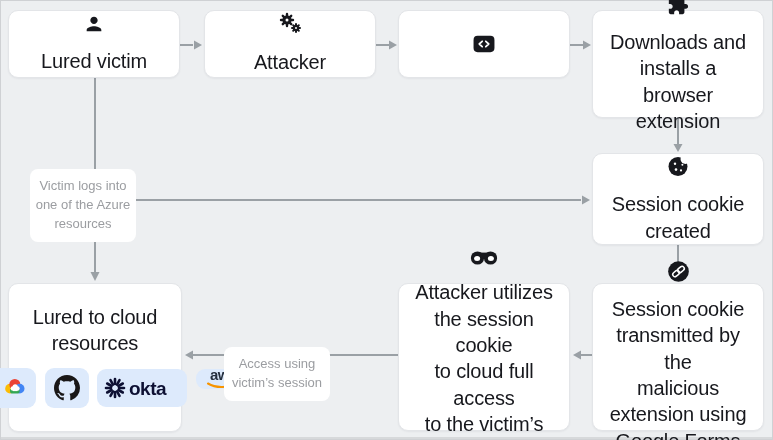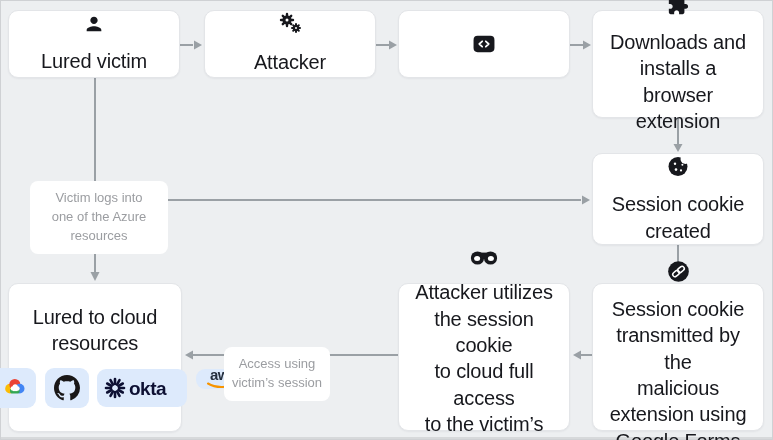--- a/index.html
+++ b/index.html
@@ -243,19 +243,19 @@
           <svg width="44" height="27" viewBox="0 0 44 27">
             <text x="8" y="15" font-size="15" font-weight="700" fill="#252f3e" letter-spacing="-0.5">aws</text>
             <path d="M6 18.5 C14 23.5 27 23 34 17.8" stroke="#f79400" stroke-width="2.1" fill="none" stroke-linecap="round"></path>
             <path d="M33.6 16.6 l4.2-1.2 -1.6 4z" fill="#f79400"></path>
           </svg>
         </div>
       </div>
     </div>
   </div>
 
-  <div class="edge-label" style="left:30px;top:181px;width:138px">Victim logs into
+  <div class="edge-label" style="left:30px;top:169px;width:106px">Victim logs into
 one of the Azure
 resources</div>
   <div class="edge-label" style="left:224px;top:347px;width:106px">Access using
 victim’s session</div>
 
 </div>
 
 </body></html>

